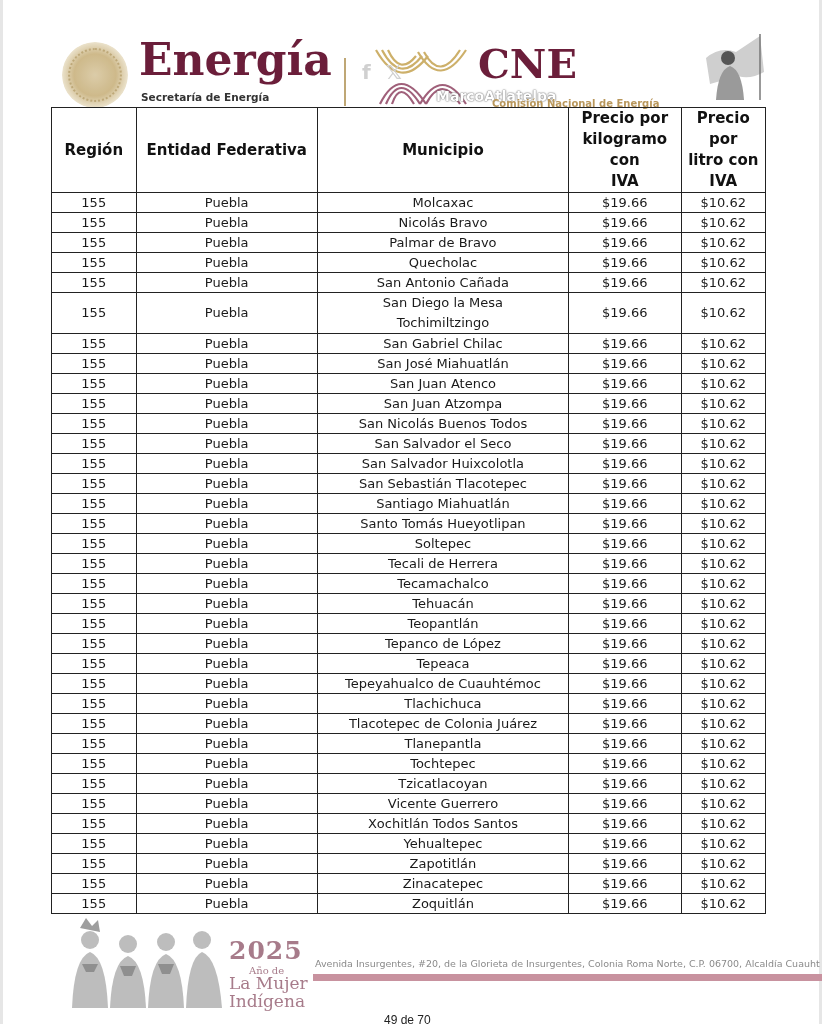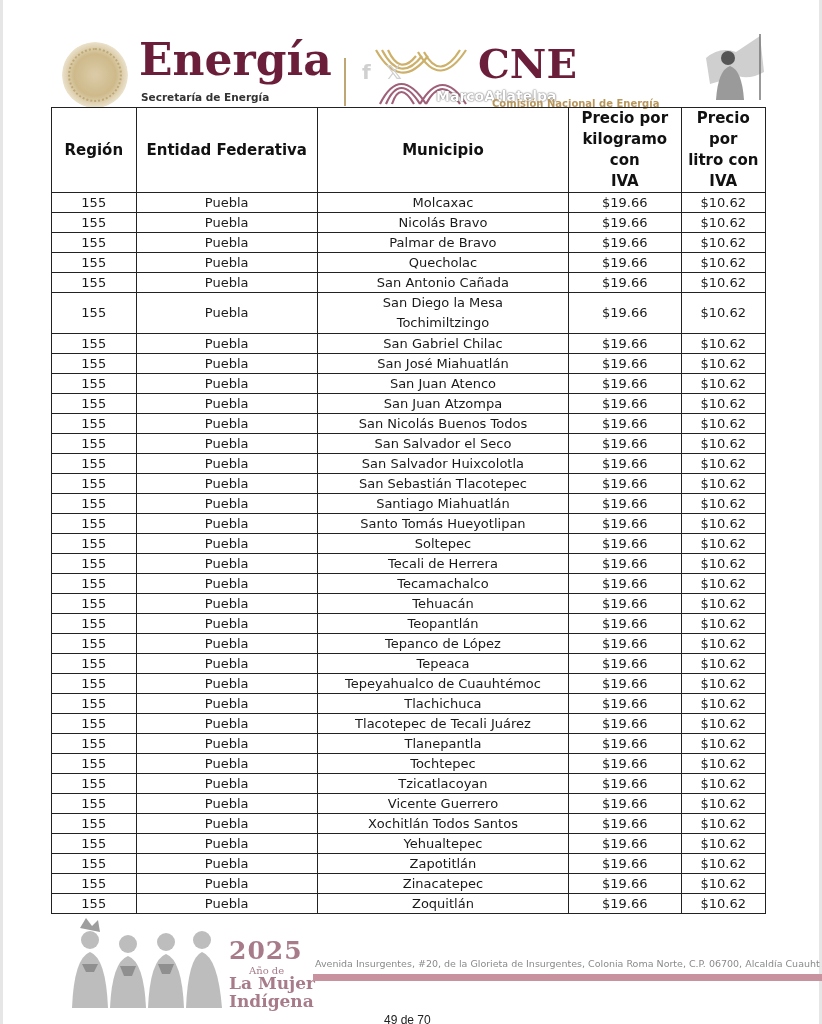--- a/index.html
+++ b/index.html
@@ -42,21 +42,21 @@
   .c-muni { width: 253px; }
   .c-kg { width: 112px; }
   .c-lt { width: 84px; }
 
   
   .footer-art { position: absolute; left: 66px; top: 918px; width: 160px; height: 92px; }
   .year { position: absolute; left: 229px; top: 938px; font-family: "DejaVu Serif", serif; font-size: 25px;
     color: #a77b8a; font-weight: bold; line-height: 1; letter-spacing: 1px; }
   .year-sub { position: absolute; left: 249px; top: 965px; font-family: "DejaVu Serif", serif; font-size: 10px; color: #a77b8a; }
   .year-title { position: absolute; left: 229px; top: 975px; font-family: "DejaVu Serif", serif; font-size: 17px;
-    color: #a77b8a; line-height: 1.05; font-weight: bold; }
+    color: #a77b8a; line-height: 1.05; }
   .address { position: absolute; left: 315px; top: 958px; font-size: 9.5px; color: #8a8a8a; white-space: nowrap; }
   .address-bar { position: absolute; left: 313px; top: 974px; width: 509px; height: 7px; background: #c8929f; }
   .page-num { position: absolute; left: 384px; top: 1013px; font-family: "Liberation Sans", sans-serif; font-size: 12px; color: #222; }
 </style>
 </head>
 <body>
 
 <div class="page-edge"></div>
 <div class="page-edge right"></div>
 
@@ -286,21 +286,21 @@
       <tr>
         <td class="c-region">155</td>
         <td class="c-entidad">Puebla</td>
         <td class="c-muni">Tlachichuca</td>
         <td class="c-kg">$19.66</td>
         <td class="c-lt">$10.62</td>
       </tr>
       <tr>
         <td class="c-region">155</td>
         <td class="c-entidad">Puebla</td>
-        <td class="c-muni">Tlacotepec de Tecali Juárez</td>
+        <td class="c-muni">Tlacotepec de Colonia Juárez</td>
         <td class="c-kg">$19.66</td>
         <td class="c-lt">$10.62</td>
       </tr>
       <tr>
         <td class="c-region">155</td>
         <td class="c-entidad">Puebla</td>
         <td class="c-muni">Tlanepantla</td>
         <td class="c-kg">$19.66</td>
         <td class="c-lt">$10.62</td>
       </tr>

